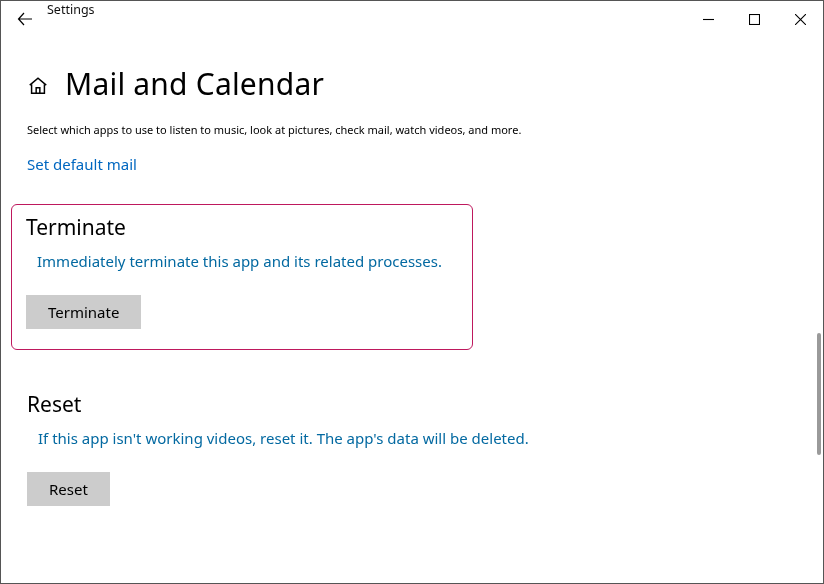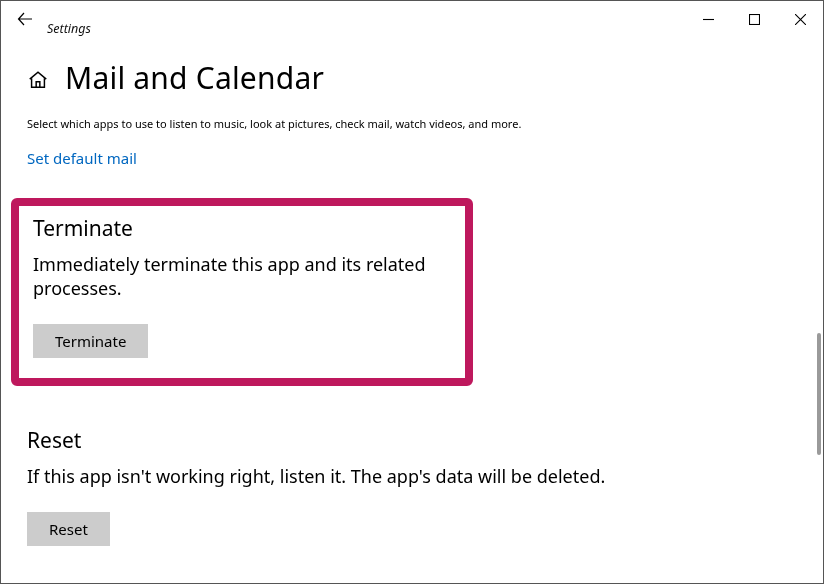--- a/index.html
+++ b/index.html
@@ -16,22 +16,21 @@
   }
   .titlebar {
     height: 36px;
     display: flex;
     align-items: center;
     justify-content: space-between;
     padding-left: 4px;
   }
   .titlebar-left {
     display: flex;
-    align-items: flex-end;
-    font-style: italic;
+    align-items: flex-start;
   }
   .back-btn {
     width: 40px;
     height: 36px;
     display: flex;
     align-items: center;
     justify-content: center;
     color: #000;
   }
   .title-text {
@@ -52,21 +51,21 @@
     color: #000;
   }
   .content {
     padding: 12px 26px 0 26px;
     height: calc(584px - 36px - 2px);
     overflow: hidden;
   }
   .page-header {
     display: flex;
     align-items: center;
-    margin-top: 8px;
+    margin-top: 14px;
     margin-bottom: 18px;
   }
   .home-icon {
     width: 22px;
     height: 22px;
     margin-right: 16px;
     margin-top: 4px;
     flex: none;
   }
   .page-title {
@@ -81,37 +80,38 @@
     color: #000;
     max-width: 560px;
     margin-bottom: 16px;
   }
   .link {
     color: #0067c0;
     font-size: 15px;
     cursor: pointer;
   }
   .highlight-box {
-    border: 8px solid #be185d;
+    border: 1px solid #be185d;
     border-radius: 6px;
     margin-top: 30px;
     width: 462px;
     padding: 8px 14px 20px 14px;
     margin-left: -16px;
   }
   .section-title {
     font-size: 21px;
     font-weight: 400;
     margin: 0 0 10px 0;
     color: #000;
   }
   .section-desc {
-    font-size: 18px;
-    color: #000000;
+    font-size: 15px;
+    color: #0369a1;
     margin-bottom: 24px;
+    margin-left: 11px;
   }
   .btn {
     background: #ccc;
     border: none;
     font-family: inherit;
     font-size: 15px;
     padding: 7px 22px;
     cursor: pointer;
     color: #000;
   }
@@ -175,19 +175,19 @@
   <div class="link">Set default mail</div>
 
   <div class="highlight-box">
     <h2 class="section-title">Terminate</h2>
     <div class="section-desc">Immediately terminate this app and its related processes.</div>
     <button class="btn">Terminate</button>
   </div>
 
   <div class="section">
     <h2 class="section-title">Reset</h2>
-    <div class="section-desc">If this app isn't working right, listen it. The app's data will be deleted.</div>
+    <div class="section-desc">If this app isn't working videos, reset it. The app's data will be deleted.</div>
     <button class="btn">Reset</button>
   </div>
 
 </div>
 
 <div class="scrollbar"></div>
 
 </body></html>

